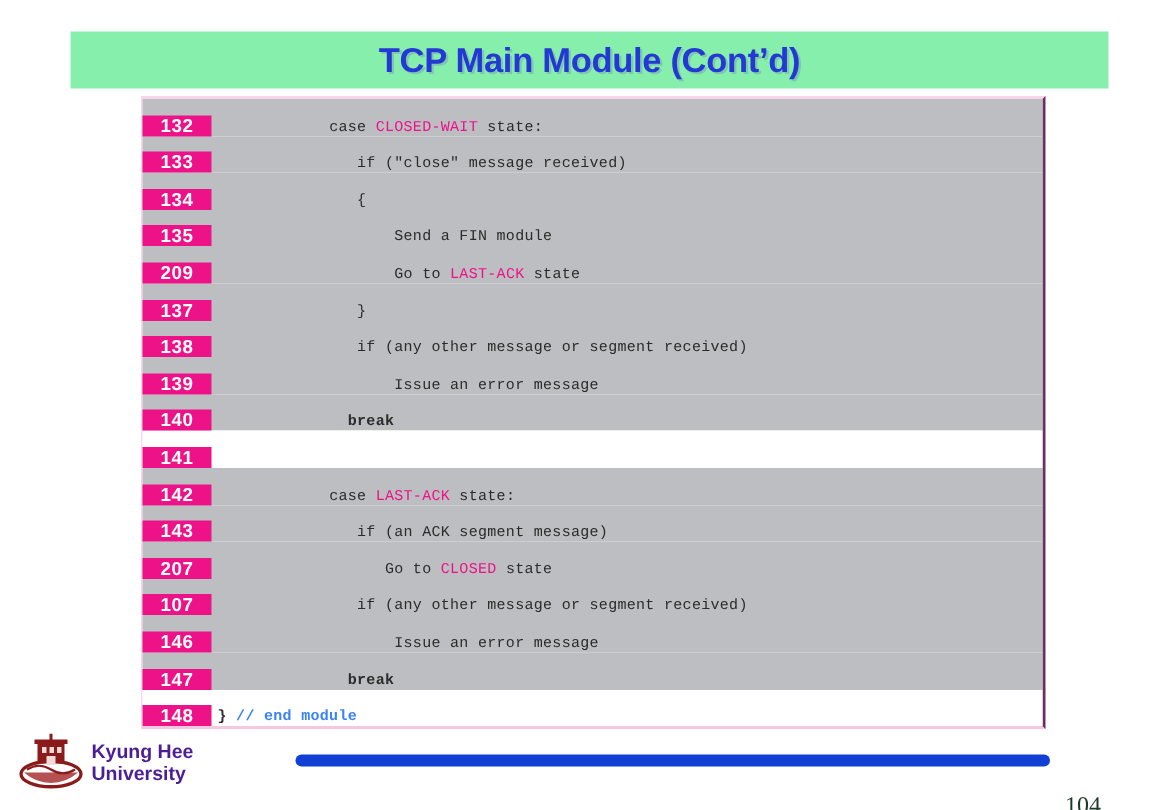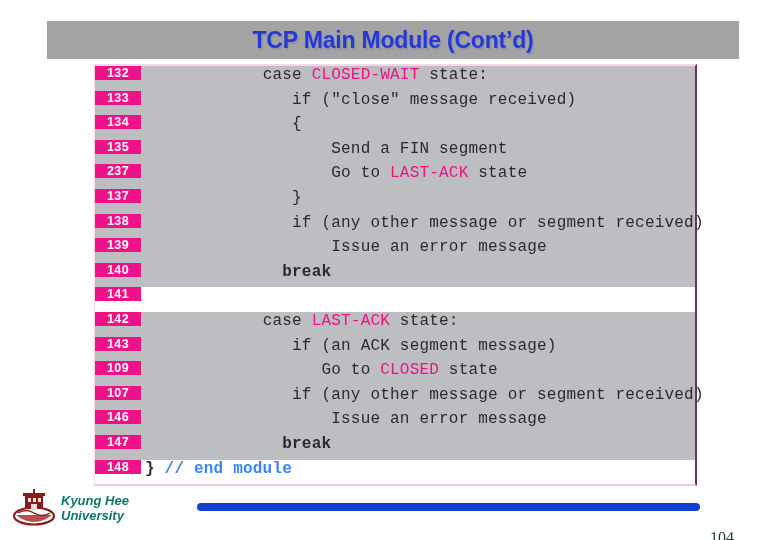--- a/index.html
+++ b/index.html
@@ -15,21 +15,21 @@
     position: relative;
   }
 
   
   .title-banner {
     position: absolute;
     left: 47px;
     top: 21px;
     width: 692px;
     height: 38px;
-    background: #a3a3a3;
+    background: #86efac;
     display: flex;
     align-items: center;
     justify-content: center;
   }
   .title-text {
     font-family: "Liberation Sans", sans-serif;
     font-size: 23px;
     font-weight: bold;
     color: #2439d4;
     letter-spacing: -0.2px;
@@ -46,21 +46,21 @@
     border-top: 2px solid #f6d6e8;
     border-left: 1px solid #f6d6e8;
     border-right: 2px solid #6a3060;
     border-bottom: 2px solid #f3c8e0;
     background: #ffffff;
     box-sizing: border-box;
   }
   .code-row {
     display: flex;
     height: 24.6px;
-    align-items: flex-start;
+    align-items: flex-end;
     background: #bdbec2;
   }
   .code-row.blank-row { background: #ffffff; }
   .code-row.last-row  { background: #ffffff; }
 
   .gutter {
     flex: 0 0 46px;
     background: #ee1289;
     color: #ffffff;
     font-family: "Liberation Sans", sans-serif;
@@ -69,21 +69,21 @@
     display: flex;
     align-items: center;
     justify-content: center;
     letter-spacing: 0.4px;
     box-sizing: border-box;
   }
 
   .code-text {
     flex: 1 1 auto;
     font-family: "Liberation Mono", "DejaVu Sans Mono", monospace;
-    font-size: 16px;
+    font-size: 10px;
     color: #2b2b2b;
     display: flex;
     align-items: center;
     white-space: pre;
     padding-left: 4px;
     box-sizing: border-box;
     letter-spacing: 0.2px;
   }
   .code-text .kw      { color: #ee1289; }
   .code-text .cmt     { color: #3b82f6; font-weight: bold; }
@@ -101,24 +101,23 @@
   .crest {
     width: 44px;
     height: 38px;
     position: relative;
     flex: 0 0 44px;
   }
   .uni-name {
     font-family: "Liberation Sans", sans-serif;
     font-size: 13px;
     font-weight: bold;
-    color: #0f766e;
+    color: #4c1d95;
     line-height: 15px;
     white-space: nowrap;
-    font-style: italic;
   }
 
   .blue-bar {
     position: absolute;
     left: 197px;
     top: 503px;
     width: 503px;
     height: 8px;
     background: #1340d4;
     border-radius: 4px;
@@ -149,24 +148,24 @@
     <div class="code-row">
       <div class="gutter">133</div>
       <div class="code-text"><span>               </span><span>if ("close" message received)</span></div>
     </div>
     <div class="code-row">
       <div class="gutter">134</div>
       <div class="code-text"><span>               </span><span>{</span></div>
     </div>
     <div class="code-row">
       <div class="gutter">135</div>
-      <div class="code-text"><span>                   </span><span>Send a FIN segment</span></div>
-    </div>
-    <div class="code-row">
-      <div class="gutter">237</div>
+      <div class="code-text"><span>                   </span><span>Send a FIN module</span></div>
+    </div>
+    <div class="code-row">
+      <div class="gutter">209</div>
       <div class="code-text"><span>                   </span><span>Go to </span><span class="kw">LAST-ACK</span><span> state</span></div>
     </div>
     <div class="code-row">
       <div class="gutter">137</div>
       <div class="code-text"><span>               </span><span>}</span></div>
     </div>
     <div class="code-row">
       <div class="gutter">138</div>
       <div class="code-text"><span>               </span><span>if (any other message or segment received)</span></div>
     </div>
@@ -184,21 +183,21 @@
     </div>
     <div class="code-row">
       <div class="gutter">142</div>
       <div class="code-text"><span>            </span><span>case </span><span class="kw">LAST-ACK</span><span> state:</span></div>
     </div>
     <div class="code-row">
       <div class="gutter">143</div>
       <div class="code-text"><span>               </span><span>if (an ACK segment message)</span></div>
     </div>
     <div class="code-row">
-      <div class="gutter">109</div>
+      <div class="gutter">207</div>
       <div class="code-text"><span>                  </span><span>Go to </span><span class="kw">CLOSED</span><span> state</span></div>
     </div>
     <div class="code-row">
       <div class="gutter">107</div>
       <div class="code-text"><span>               </span><span>if (any other message or segment received)</span></div>
     </div>
     <div class="code-row">
       <div class="gutter">146</div>
       <div class="code-text"><span>                   </span><span>Issue an error message</span></div>
     </div>

